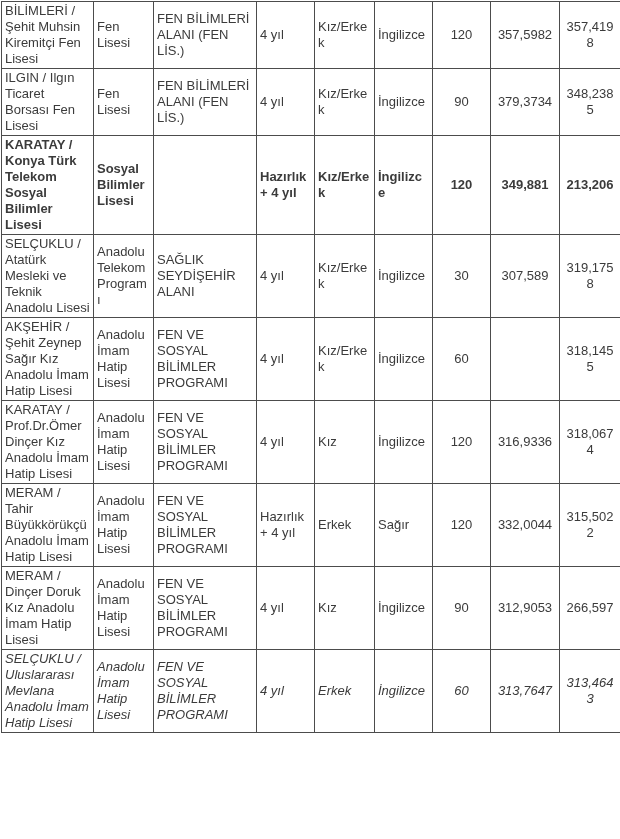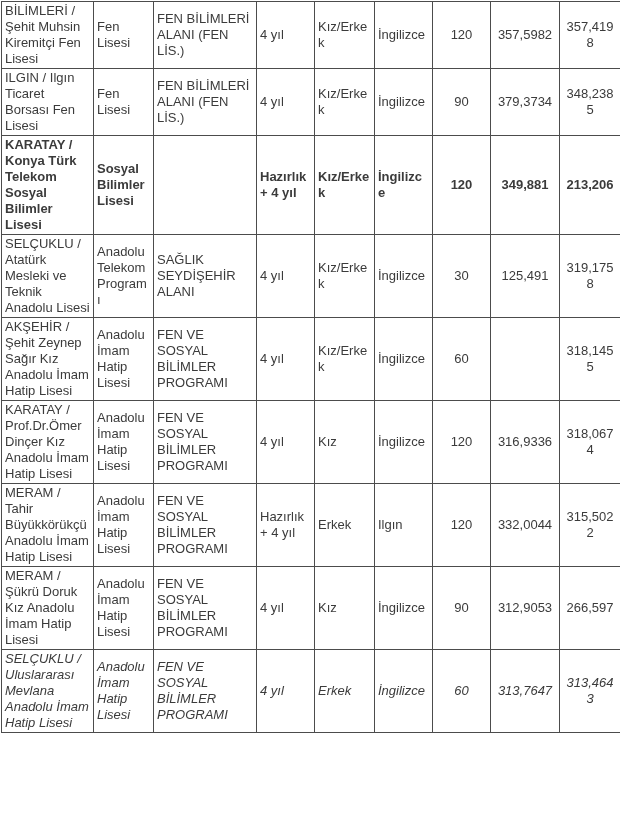--- a/index.html
+++ b/index.html
@@ -107,21 +107,21 @@
         <td class="align-center">213,206</td>
       </tr>
       <tr>
         <td class="align-left">SELÇUKLU / Atatürk Mesleki ve Teknik Anadolu Lisesi</td>
         <td class="align-left">Anadolu Telekom Programı</td>
         <td class="align-left">SAĞLIK SEYDİŞEHİR ALANI</td>
         <td class="align-left">4 yıl</td>
         <td class="align-left">Kız/Erkek</td>
         <td class="align-left">İngilizce</td>
         <td class="align-center">30</td>
-        <td class="align-center">125,491</td>
+        <td class="align-center">307,589</td>
         <td class="align-center">319,1758</td>
       </tr>
       <tr>
         <td class="align-left">AKŞEHİR / Şehit Zeynep Sağır Kız Anadolu İmam Hatip Lisesi</td>
         <td class="align-left">Anadolu İmam Hatip Lisesi</td>
         <td class="align-left">FEN VE SOSYAL BİLİMLER PROGRAMI</td>
         <td class="align-left">4 yıl</td>
         <td class="align-left">Kız/Erkek</td>
         <td class="align-left">İngilizce</td>
         <td class="align-center">60</td>
@@ -138,27 +138,27 @@
         <td class="align-center">120</td>
         <td class="align-center">316,9336</td>
         <td class="align-center">318,0674</td>
       </tr>
       <tr>
         <td class="align-left">MERAM / Tahir Büyükkörükçü Anadolu İmam Hatip Lisesi</td>
         <td class="align-left">Anadolu İmam Hatip Lisesi</td>
         <td class="align-left">FEN VE SOSYAL BİLİMLER PROGRAMI</td>
         <td class="align-left">Hazırlık + 4 yıl</td>
         <td class="align-left">Erkek</td>
-        <td class="align-left">Ilgın</td>
+        <td class="align-left">Sağır</td>
         <td class="align-center">120</td>
         <td class="align-center">332,0044</td>
         <td class="align-center">315,5022</td>
       </tr>
       <tr>
-        <td class="align-left">MERAM / Şükrü Doruk Kız Anadolu İmam Hatip Lisesi</td>
+        <td class="align-left">MERAM / Dinçer Doruk Kız Anadolu İmam Hatip Lisesi</td>
         <td class="align-left">Anadolu İmam Hatip Lisesi</td>
         <td class="align-left">FEN VE SOSYAL BİLİMLER PROGRAMI</td>
         <td class="align-left">4 yıl</td>
         <td class="align-left">Kız</td>
         <td class="align-left">İngilizce</td>
         <td class="align-center">90</td>
         <td class="align-center">312,9053</td>
         <td class="align-center">266,597</td>
       </tr>
       <tr>

